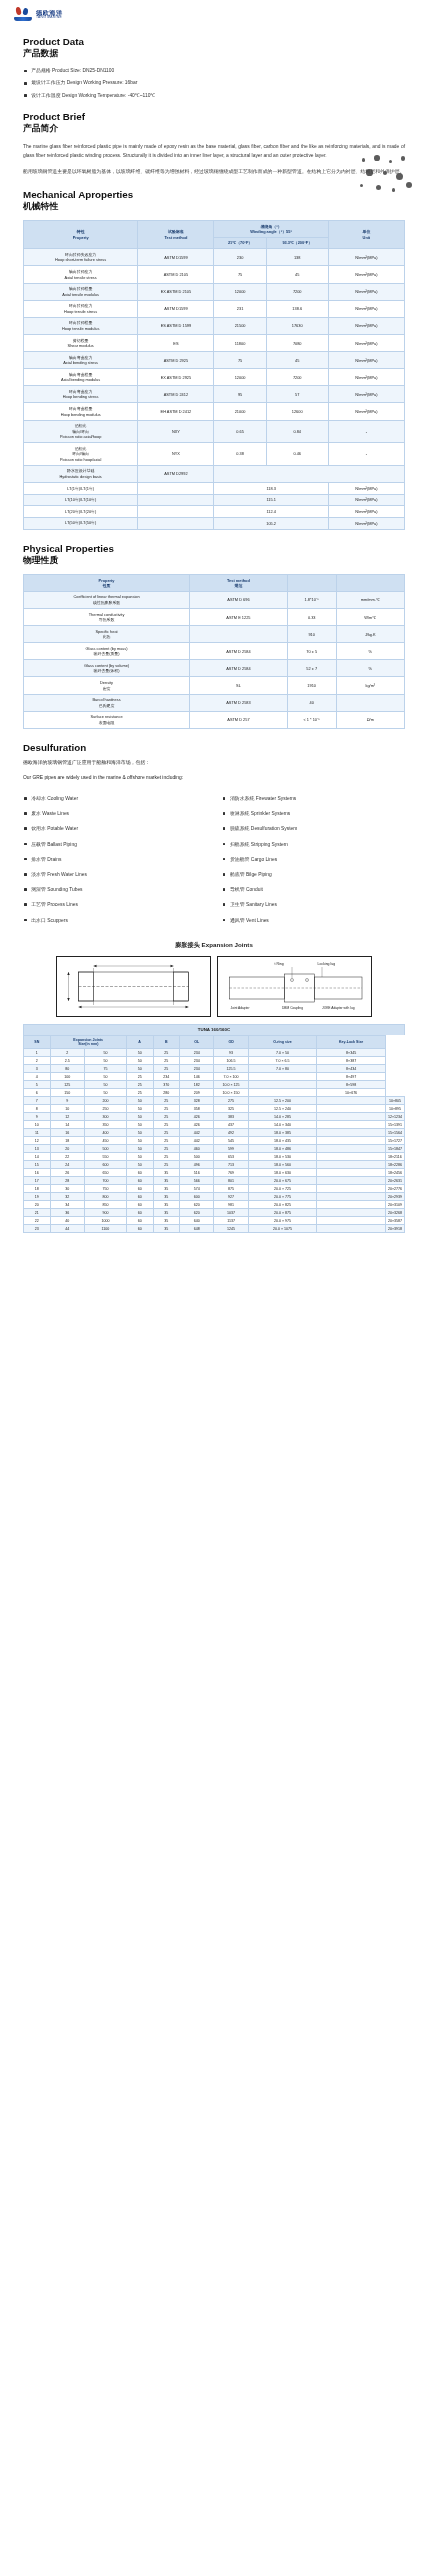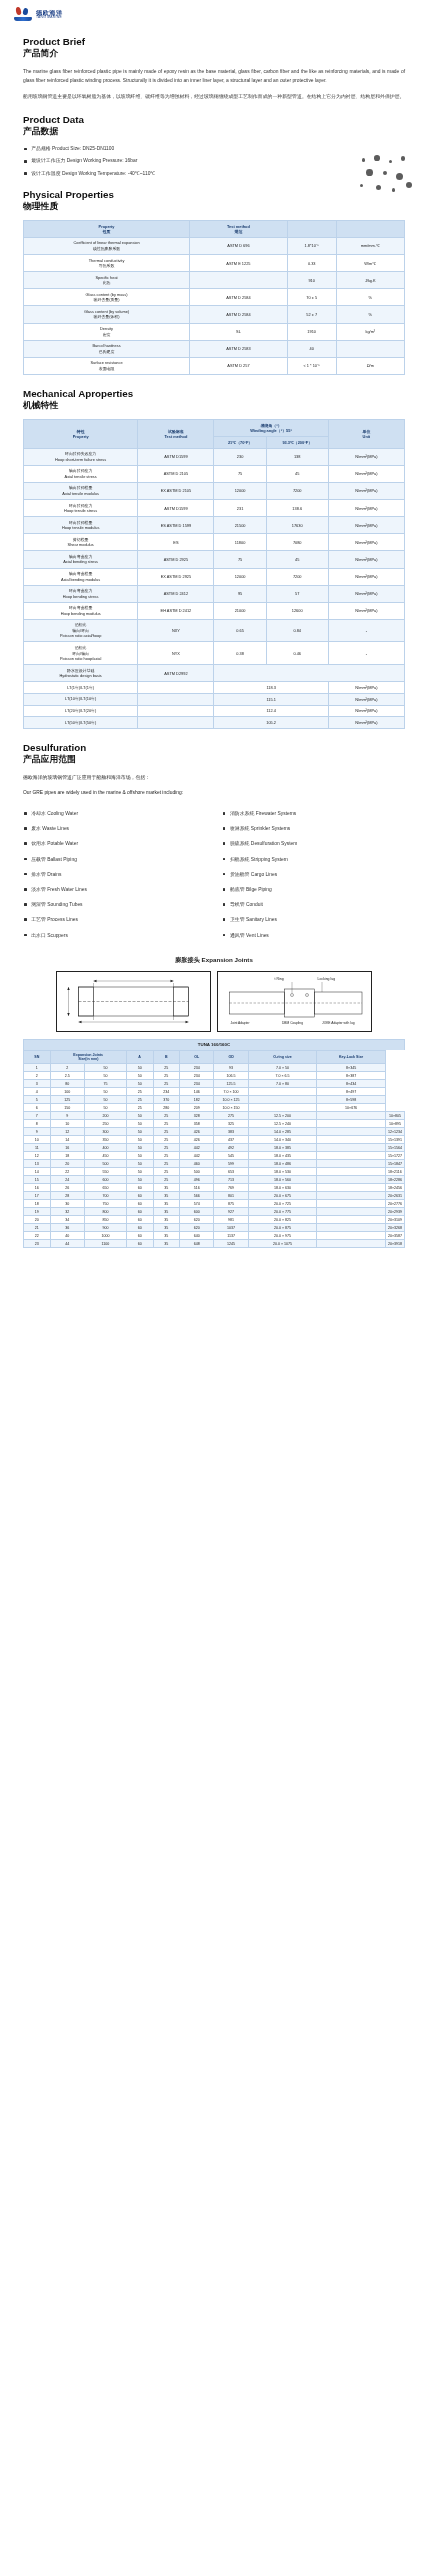--- a/index.html
+++ b/index.html
@@ -86,113 +86,48 @@
         <div class="drop2"></div>
         <div class="wave"></div>
     </div>
     <div class="logo-text">
       <div class="logo-cn">德欧海洋</div>
       <div class="logo-en">TANG MARINE</div>
     </div>
   </div>
 
   <div class="section">
-    <h2 class="sec-en">Product Brief</h2>
-    <h2 class="sec-cn">产品简介</h2>
-    <p class="body">The marine glass fiber reinforced plastic pipe is mainly made of epoxy resin as the base material, glass fiber, carbon fiber and the like as reinforcing materials, and is made of glass fiber reinforced plastic winding process. Structurally it is divided into an inner liner layer, a structural layer and an outer protective layer.</p>
-    <p class="body">船用玻璃钢管道主要是以环氧树脂为基体，以玻璃纤维、碳纤维等为增强材料，经过玻璃钢缠绕成型工艺制作而成的一种新型管道。在结构上它分为内衬层、结构层和外保护层。</p>
-  </div>
-
-  <div class="section">
     <h2 class="sec-en">Product Data</h2>
     <h2 class="sec-cn">产品数据</h2>
     <ul class="bullets">
       <li>产品规格 Product Size: DN25-DN1100</li>
       <li>最设计工作压力 Design Working Pressure: 16bar</li>
       <li>设计工作温度 Design Working Temperature: -40℃~110℃</li>
     </ul>
+  </div>
+
+  <div class="section">
+    <h2 class="sec-en">Product Brief</h2>
+    <h2 class="sec-cn">产品简介</h2>
+    <p class="body">The marine glass fiber reinforced plastic pipe is mainly made of epoxy resin as the base material, glass fiber, carbon fiber and the like as reinforcing materials, and is made of glass fiber reinforced plastic winding process. Structurally it is divided into an inner liner layer, a structural layer and an outer protective layer.</p>
+    <p class="body">船用玻璃钢管道主要是以环氧树脂为基体，以玻璃纤维、碳纤维等为增强材料，经过玻璃钢缠绕成型工艺制作而成的一种新型管道。在结构上它分为内衬层、结构层和外保护层。</p>
   </div>
 
   <div class="dots" style="top:155px;">
     <span style="left:5.2px;top:3.1px;width:3.6px;height:3.6px;"></span>
     <span style="left:17.5px;top:0px;width:5.7px;height:5.7px;"></span>
     <span style="left:32px;top:5.2px;width:3.1px;height:3.1px;"></span>
     <span style="left:44px;top:1px;width:4.6px;height:4.6px;"></span>
     <span style="left:9.3px;top:14.4px;width:6.7px;height:6.7px;"></span>
     <span style="left:26px;top:15.5px;width:4.1px;height:4.1px;"></span>
     <span style="left:39px;top:17.5px;width:7.7px;height:7.7px;"></span>
     <span style="left:3.1px;top:29px;width:3.1px;height:3.1px;"></span>
     <span style="left:19.6px;top:30px;width:5.2px;height:5.2px;"></span>
     <span style="left:35px;top:33px;width:3.6px;height:3.6px;"></span>
     <span style="left:49px;top:27px;width:6.2px;height:6.2px;"></span>
-  </div>
-
-  <div class="section">
-    <h2 class="sec-en">Physical Properties</h2>
-    <h2 class="sec-cn">物理性质</h2>
-    <table class="data">
-      <thead>
-        <tr>
-          <th style="width:34%">Property<span class="cn">性质</span></th>
-          <th style="width:20%">Test method<span class="cn">规范</span></th>
-          <th style="width:10%"></th>
-          <th style="width:14%"></th>
-        </tr>
-      </thead>
-      <tbody id="phys-body">
-          <tr>
-            <td class="lbl">Coefficient of linear thermal expansion<span class="cn">线性热膨胀系数</span></td>
-            <td>ASTM D  696</td>
-            <td>1.8*10⁻⁵</td>
-            <td>mm/mm.℃</td>
-          </tr>
-          <tr>
-            <td class="lbl">Thermal conductivity<span class="cn">导热系数</span></td>
-            <td>ASTM E 1225</td>
-            <td>0.33</td>
-            <td>W/m℃</td>
-          </tr>
-          <tr>
-            <td class="lbl">Specific heat<span class="cn">比热</span></td>
-            <td></td>
-            <td>910</td>
-            <td>J/kg.K</td>
-          </tr>
-          <tr>
-            <td class="lbl">Glass content (by mass)<span class="cn">玻纤含量(质量)</span></td>
-            <td>ASTM D 2584</td>
-            <td>70 ± 5</td>
-            <td>%</td>
-          </tr>
-          <tr>
-            <td class="lbl">Glass content (by volume)<span class="cn">玻纤含量(体积)</span></td>
-            <td>ASTM D 2584</td>
-            <td>52 ± 7</td>
-            <td>%</td>
-          </tr>
-          <tr>
-            <td class="lbl">Density<span class="cn">密度</span></td>
-            <td>SL</td>
-            <td>1910</td>
-            <td>kg/m³</td>
-          </tr>
-          <tr>
-            <td class="lbl">Barcol hardness<span class="cn">巴氏硬度</span></td>
-            <td>ASTM D 2583</td>
-            <td>40</td>
-            <td></td>
-          </tr>
-          <tr>
-            <td class="lbl">Surface resistance<span class="cn">表面电阻</span></td>
-            <td>ASTM D  257</td>
-            <td>&lt; 1 * 10⁻⁵</td>
-            <td>Ω/m</td>
-          </tr>
-        </tbody>
-    </table>
   </div>
 
   <div class="section">
     <h2 class="sec-en">Mechanical Aproperties</h2>
     <h2 class="sec-cn">机械特性</h2>
     <table class="data">
       <thead>
         <tr>
           <th rowspan="2" style="width:30%">特性<span class="cn">Property</span></th>
           <th rowspan="2" style="width:20%">试验标准<span class="cn">Test method</span></th>
@@ -316,22 +251,86 @@
             <td class="lbl">LT(50年)/LT(50年)</td>
             <td></td>
             <td colspan="2">105.2</td>
             <td>N/mm²(MPa)</td>
           </tr>
         </tbody>
     </table>
   </div>
 
   <div class="section">
+    <h2 class="sec-en">Physical Properties</h2>
+    <h2 class="sec-cn">物理性质</h2>
+    <table class="data">
+      <thead>
+        <tr>
+          <th style="width:34%">Property<span class="cn">性质</span></th>
+          <th style="width:20%">Test method<span class="cn">规范</span></th>
+          <th style="width:10%"></th>
+          <th style="width:14%"></th>
+        </tr>
+      </thead>
+      <tbody id="phys-body">
+          <tr>
+            <td class="lbl">Coefficient of linear thermal expansion<span class="cn">线性热膨胀系数</span></td>
+            <td>ASTM D  696</td>
+            <td>1.8*10⁻⁵</td>
+            <td>mm/mm.℃</td>
+          </tr>
+          <tr>
+            <td class="lbl">Thermal conductivity<span class="cn">导热系数</span></td>
+            <td>ASTM E 1225</td>
+            <td>0.33</td>
+            <td>W/m℃</td>
+          </tr>
+          <tr>
+            <td class="lbl">Specific heat<span class="cn">比热</span></td>
+            <td></td>
+            <td>910</td>
+            <td>J/kg.K</td>
+          </tr>
+          <tr>
+            <td class="lbl">Glass content (by mass)<span class="cn">玻纤含量(质量)</span></td>
+            <td>ASTM D 2584</td>
+            <td>70 ± 5</td>
+            <td>%</td>
+          </tr>
+          <tr>
+            <td class="lbl">Glass content (by volume)<span class="cn">玻纤含量(体积)</span></td>
+            <td>ASTM D 2584</td>
+            <td>52 ± 7</td>
+            <td>%</td>
+          </tr>
+          <tr>
+            <td class="lbl">Density<span class="cn">密度</span></td>
+            <td>SL</td>
+            <td>1910</td>
+            <td>kg/m³</td>
+          </tr>
+          <tr>
+            <td class="lbl">Barcol hardness<span class="cn">巴氏硬度</span></td>
+            <td>ASTM D 2583</td>
+            <td>40</td>
+            <td></td>
+          </tr>
+          <tr>
+            <td class="lbl">Surface resistance<span class="cn">表面电阻</span></td>
+            <td>ASTM D  257</td>
+            <td>&lt; 1 * 10⁻⁵</td>
+            <td>Ω/m</td>
+          </tr>
+        </tbody>
+    </table>
+  </div>
+
+  <div class="section">
     <h2 class="sec-en">Desulfuration</h2>
-    <h2 class="sec-cn">产品应用范围</h2>
     <div class="app-intro">德欧海洋的玻璃钢管道广泛应用于船舶和海洋市场，包括：</div>
     <div class="app-intro en">Our GRE pipes are widely used in the marine &amp; offshore market including:</div>
     <div class="app-grid" id="app-grid">
         <div class="app-item">冷却水 Cooling Water</div>
         <div class="app-item">消防水系统 Firewater Systems</div>
         <div class="app-item">废水 Waste Lines</div>
         <div class="app-item">喷淋系统 Sprinkler Systems</div>
         <div class="app-item">饮用水 Potable Water</div>
         <div class="app-item">脱硫系统 Desulfuration System</div>
         <div class="app-item">压载管 Ballast Piping</div>

